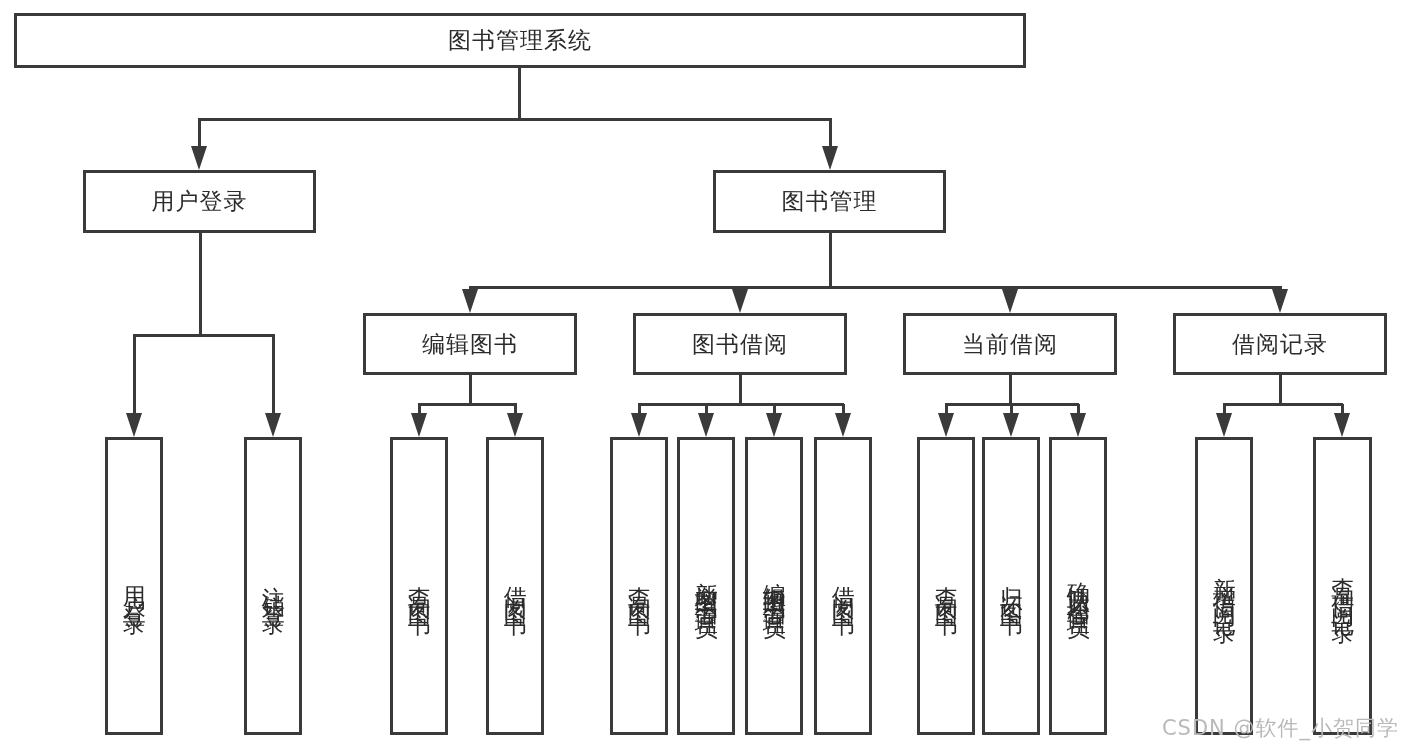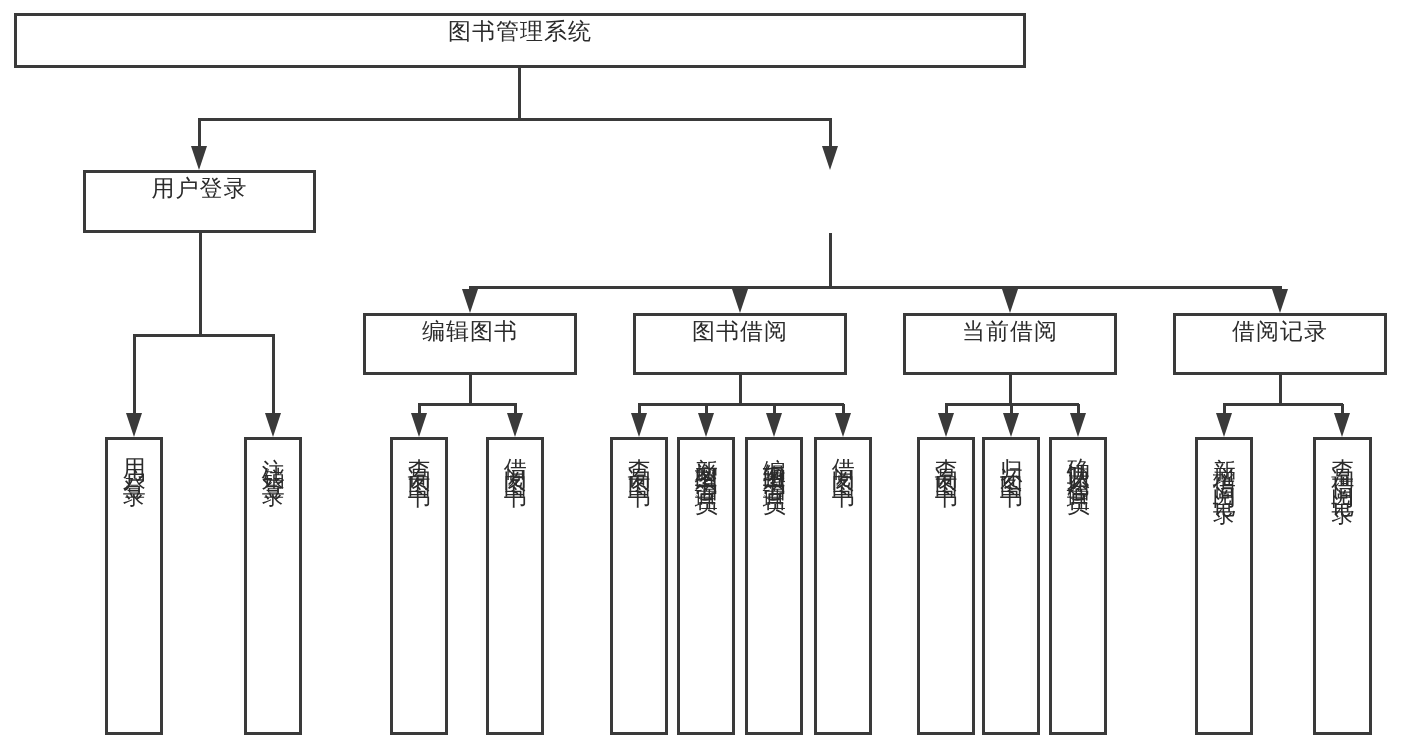--- a/index.html
+++ b/index.html
@@ -10,20 +10,21 @@
     background: #ffffff;
     font-family: "DejaVu Sans", sans-serif;
     overflow: hidden;
   }
   .box {
     position: absolute;
     box-sizing: border-box;
     border: 3px solid #3a3a3a;
     background: #ffffff;
     display: flex;
+    align-items: center;
     justify-content: center;
   }
   .hlabel {
     font-size: 23px;
     color: #2b2b2b;
     letter-spacing: 1px;
     white-space: nowrap;
   }
   .vlabel {
     writing-mode: vertical-rl;
@@ -64,20 +65,23 @@
 
   <div class="vline" style="left:518px; top:68px; height:52px;"></div>
   <div class="hline" style="left:198px; top:118px; width:634px;"></div>
   <div class="vline" style="left:198px; top:119px; height:30px;"></div>
   <div class="arrow" style="left:191px; top:146px;"></div>
   <div class="vline" style="left:829px; top:119px; height:30px;"></div>
   <div class="arrow" style="left:822px; top:146px;"></div>
 
   <div class="box" style="left:83px; top:170px; width:233px; height:63px;">
     <span class="hlabel">用户登录</span>
+  </div>
+  <div class="box" style="left:713px; top:170px; width:233px; height:63px;">
+    <span class="hlabel">图书管理</span>
   </div>
 
   <div class="vline" style="left:199px; top:233px; height:103px;"></div>
   <div class="hline" style="left:133px; top:334px; width:142px;"></div>
   <div class="vline" style="left:133px; top:335px; height:80px;"></div>
   <div class="arrow" style="left:126px; top:413px;"></div>
   <div class="vline" style="left:272px; top:335px; height:80px;"></div>
   <div class="arrow" style="left:265px; top:413px;"></div>
 
   <div class="vline" style="left:829px; top:233px; height:55px;"></div>
@@ -175,14 +179,15 @@
     <span class="vlabel long">确认归还（管理员）</span>
   </div>
 
   <div class="box" style="left:1195px; top:437px; width:58px; height:298px;">
     <span class="vlabel">新增借阅记录</span>
   </div>
   <div class="box" style="left:1313px; top:437px; width:59px; height:298px;">
     <span class="vlabel">查询借阅记录</span>
   </div>
 
+  <div class="watermark">CSDN @软件_小贺同学</div>
 
 </div>
 
 </body></html>

